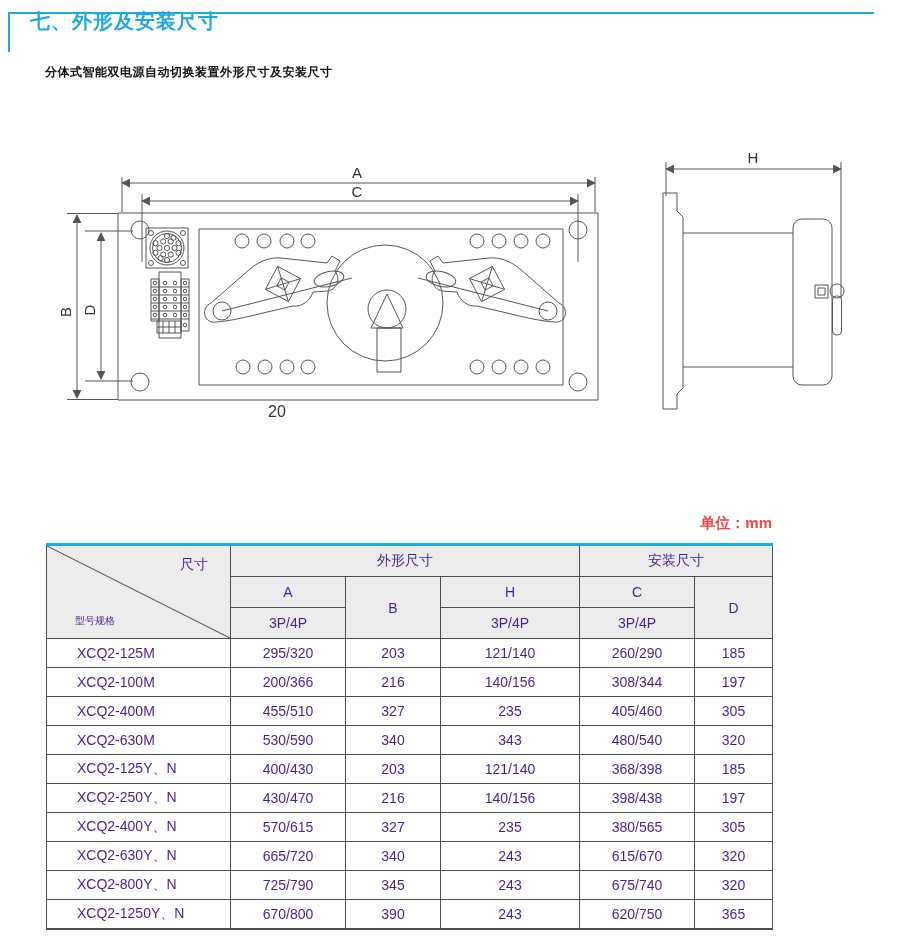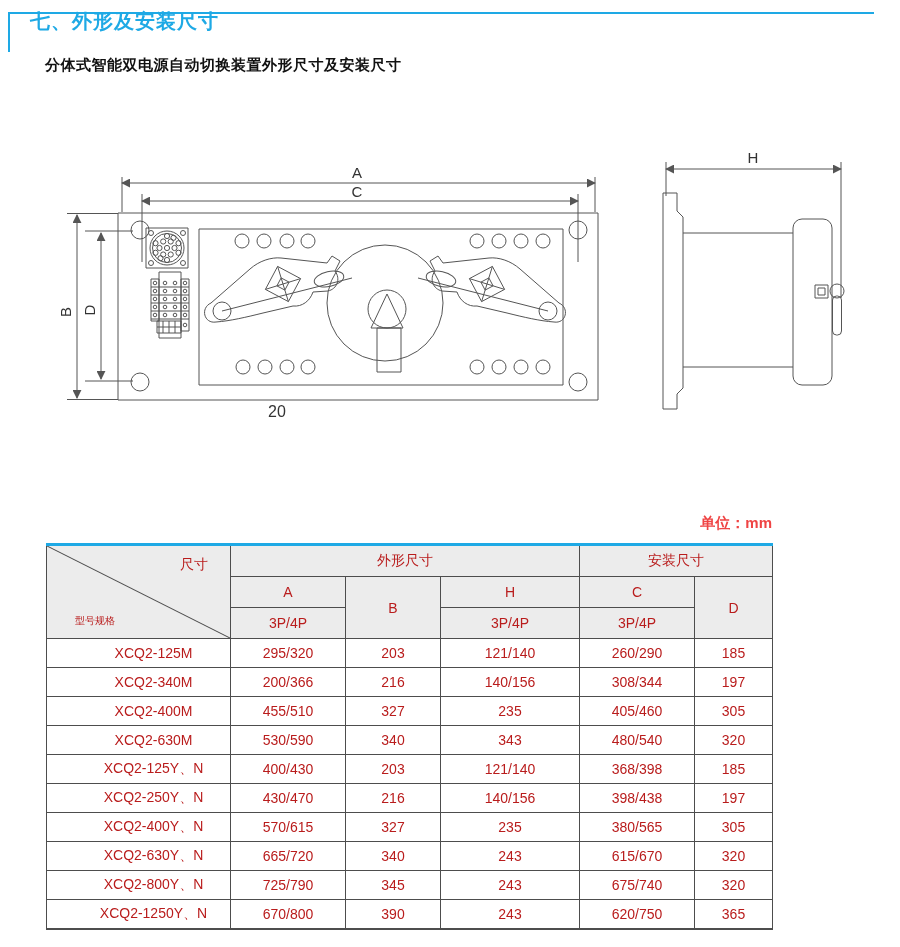--- a/index.html
+++ b/index.html
@@ -3,37 +3,37 @@
 <meta charset="utf-8">
 <style>
   html,body{margin:0;padding:0;background:#ffffff;}
   body{font-family:"Liberation Sans", sans-serif; color:#111;}
   .page{position:relative;width:900px;height:947px;background:#fff;overflow:hidden;}
 
   
   .section-header{position:absolute;left:8px;top:12px;width:866px;border-top:2px solid #1ea9e5;}
   .section-header .left-bar{position:absolute;left:0;top:0;width:2px;height:38px;background:#1ea9e5;}
   .section-title{position:absolute;left:30px;top:8px;font-size:20px;font-weight:bold;color:#1ea9e5;letter-spacing:1px;}
-  .subtitle{position:absolute;left:45px;top:56px;font-size:15px;font-weight:bold;color:#111;letter-spacing:0.5px;}
+  .subtitle{position:absolute;left:45px;top:64px;font-size:12px;font-weight:bold;color:#111;letter-spacing:0.5px;}
 
   
   .drawing{position:absolute;left:0;top:130px;}
   .drawing *{vector-effect:non-scaling-stroke;}
 
   
   .unit-label{position:absolute;top:514px;left:46px;width:726px;text-align:right;font-size:15px;font-weight:bold;color:#ef4444;}
 
   
   .table-wrap{position:absolute;left:46px;top:543px;}
-  table.dim-table{border-collapse:collapse;table-layout:fixed;width:726px;font-size:14px;color:#b91c1c;
+  table.dim-table{border-collapse:collapse;table-layout:fixed;width:726px;font-size:14px;color:#4c1d95;
     border-top:3px solid #1ea9e5;border-bottom:2px solid #4d4d4d;}
   .dim-table th,.dim-table td{border:1px solid #4d4d4d;text-align:center;padding:0;font-weight:normal;}
   .dim-table thead th{background:#ececec;height:30px;font-size:14px;}
   .dim-table tbody td{height:28px;background:#fff;}
-  .dim-table tbody td.model{text-align:center;padding-left:30px;}
+  .dim-table tbody td.model{text-align:left;padding-left:30px;}
   th.diag{position:relative;background:#ececec;padding:0;}
   .diag-svg{position:absolute;left:0;top:0;width:100%;height:100%;}
   .diag-top{position:absolute;right:22px;top:10px;font-size:14px;}
   .diag-bottom{position:absolute;left:28px;bottom:10px;font-size:10px;}
 </style>
 </head>
 <body>
 
 <div class="page">
 
@@ -261,21 +261,21 @@
       <tbody id="table-body">
           <tr>
             <td class="model">XCQ2-125M</td>
             <td>295/320</td>
             <td>203</td>
             <td>121/140</td>
             <td>260/290</td>
             <td>185</td>
           </tr>
           <tr>
-            <td class="model">XCQ2-340M</td>
+            <td class="model">XCQ2-100M</td>
             <td>200/366</td>
             <td>216</td>
             <td>140/156</td>
             <td>308/344</td>
             <td>197</td>
           </tr>
           <tr>
             <td class="model">XCQ2-400M</td>
             <td>455/510</td>
             <td>327</td>

